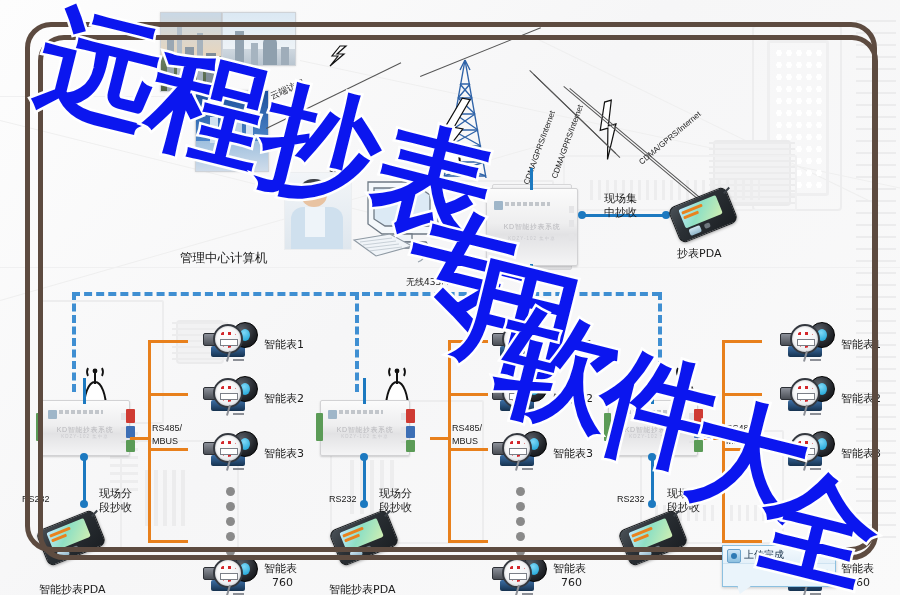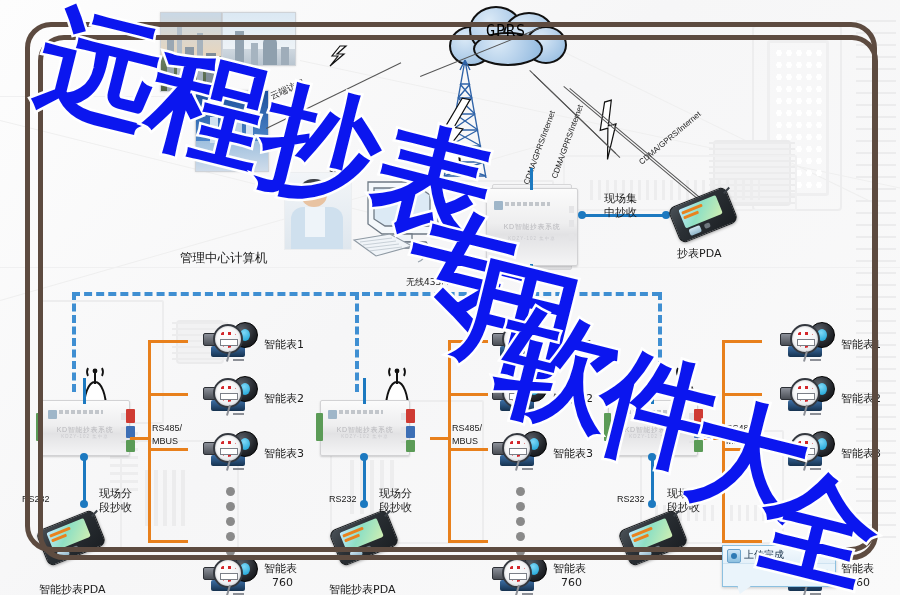--- a/index.html
+++ b/index.html
@@ -213,28 +213,20 @@
   </div>
   <div class="photo" style="left:195px;top:90px;width:72px;height:80px;">
     <div class="sky" style="background:linear-gradient(to bottom,#1b4f9c,#4d86c8);height:62%;"></div>
     <div class="grd" style="background:linear-gradient(to bottom,#9fc0de,#cfdcea);height:38%;"></div>
     <div class="bldg" style="left:14px;bottom:28px;width:8px;height:26px;background:#cfe0ef;"></div>
     <div class="bldg" style="left:26px;bottom:28px;width:6px;height:34px;background:#e4eef7;"></div>
     <div class="bldg" style="left:36px;bottom:28px;width:10px;height:22px;background:#bcd2e6;"></div>
     <div class="bldg" style="left:50px;bottom:28px;width:7px;height:29px;background:#d7e5f2;"></div>
   </div>
 
-  <div class="cloud" style="left:447px;top:4px;width:118px;height:62px;">
-    <div class="lump" style="left:2px;top:22px;width:40px;height:36px;"></div>
-    <div class="lump" style="left:22px;top:2px;width:50px;height:44px;"></div>
-    <div class="lump" style="left:56px;top:8px;width:48px;height:42px;"></div>
-    <div class="lump" style="left:78px;top:22px;width:38px;height:34px;"></div>
-    <div class="lump" style="left:26px;top:28px;width:66px;height:30px;"></div>
-    <div class="label" style="top:18px;">GPRS</div>
-  </div>
 
   <div class="tower" style="position:absolute;left:430px;top:58px;">
     <svg width="70" height="130" viewBox="0 0 70 130">
       <g stroke="#2f63a8" stroke-width="1.4" fill="none">
         <path d="M35 2 L14 120 M35 2 L56 120"></path>
         <path d="M30 26 L40 26 M28 40 L42 40 M25 56 L45 56 M22 72 L48 72 M19 88 L51 88 M16 104 L54 104 M14 118 L56 118"></path>
         <path d="M30 26 L42 40 M40 26 L28 40 M28 40 L45 56 M42 40 L25 56
                  M25 56 L48 72 M45 56 L22 72 M22 72 L51 88 M48 72 L19 88
                  M19 88 L54 104 M51 88 L16 104 M16 104 L56 118 M54 104 L14 118"></path>
         <path d="M35 2 L30 12 M35 2 L40 12"></path>

